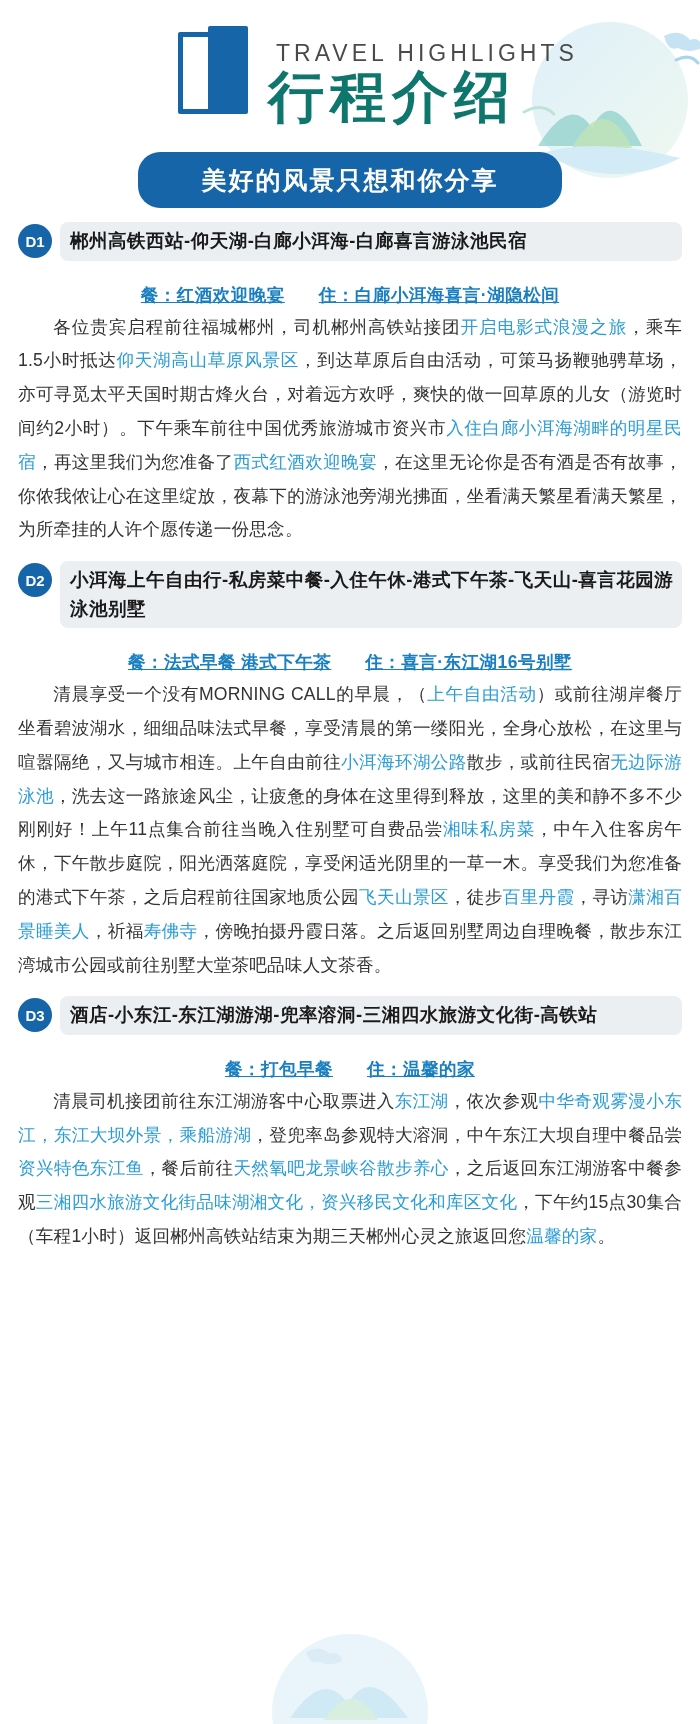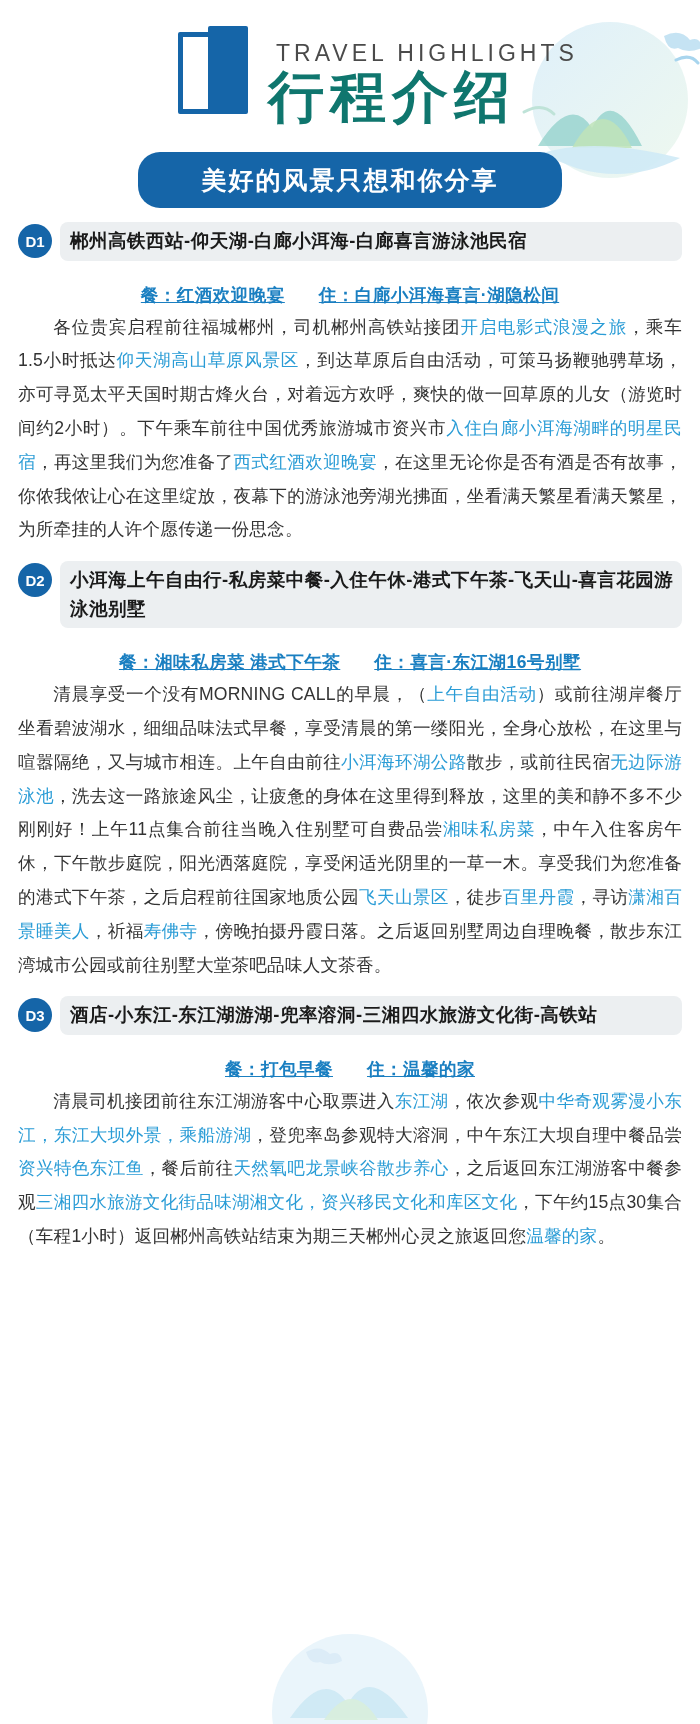--- a/index.html
+++ b/index.html
@@ -211,21 +211,21 @@
       </div>
       <div class="para">各位贵宾启程前往福城郴州，司机郴州高铁站接团<span class="hl">开启电影式浪漫之旅</span>，乘车1.5小时抵达<span class="hl">仰天湖高山草原风景区</span>，到达草原后自由活动，可策马扬鞭驰骋草场，亦可寻觅太平天国时期古烽火台，对着远方欢呼，爽快的做一回草原的儿女（游览时间约2小时）。下午乘车前往中国优秀旅游城市资兴市<span class="hl">入住白廊小洱海湖畔的明星民宿</span>，再这里我们为您准备了<span class="hl">西式红酒欢迎晚宴</span>，在这里无论你是否有酒是否有故事，你侬我侬让心在这里绽放，夜幕下的游泳池旁湖光拂面，坐看满天繁星看满天繁星，为所牵挂的人许个愿传递一份思念。</div>
     </div>
 
     <div class="day-block">
       <div class="day-head">
         <div class="day-badge">D2</div>
         <div class="day-title">小洱海上午自由行-私房菜中餐-入住午休-港式下午茶-飞天山-喜言花园游泳池别墅</div>
       </div>
       <div class="meal-row">
-        <span class="grp">餐：湘味私房菜  港式下午茶</span>
+        <span class="grp">餐：法式早餐  港式下午茶</span>
         <span class="grp">住：喜言·东江湖16号别墅</span>
       </div>
       <div class="para">清晨享受一个没有MORNING CALL的早晨，（<span class="hl">上午自由活动</span>）或前往湖岸餐厅坐看碧波湖水，细细品味法式早餐，享受清晨的第一缕阳光，全身心放松，在这里与喧嚣隔绝，又与城市相连。上午自由前往<span class="hl">小洱海环湖公路</span>散步，或前往民宿<span class="hl">无边际游泳池</span>，洗去这一路旅途风尘，让疲惫的身体在这里得到释放，这里的美和静不多不少刚刚好！上午11点集合前往当晚入住别墅可自费品尝<span class="hl">湘味私房菜</span>，中午入住客房午休，下午散步庭院，阳光洒落庭院，享受闲适光阴里的一草一木。享受我们为您准备的港式下午茶，之后启程前往国家地质公园<span class="hl">飞天山景区</span>，徒步<span class="hl">百里丹霞</span>，寻访<span class="hl">潇湘百景睡美人</span>，祈福<span class="hl">寿佛寺</span>，傍晚拍摄丹霞日落。之后返回别墅周边自理晚餐，散步东江湾城市公园或前往别墅大堂茶吧品味人文茶香。</div>
     </div>
 
     <div class="day-block">
       <div class="day-head">
         <div class="day-badge">D3</div>
         <div class="day-title">酒店-小东江-东江湖游湖-兜率溶洞-三湘四水旅游文化街-高铁站</div>
       </div>

